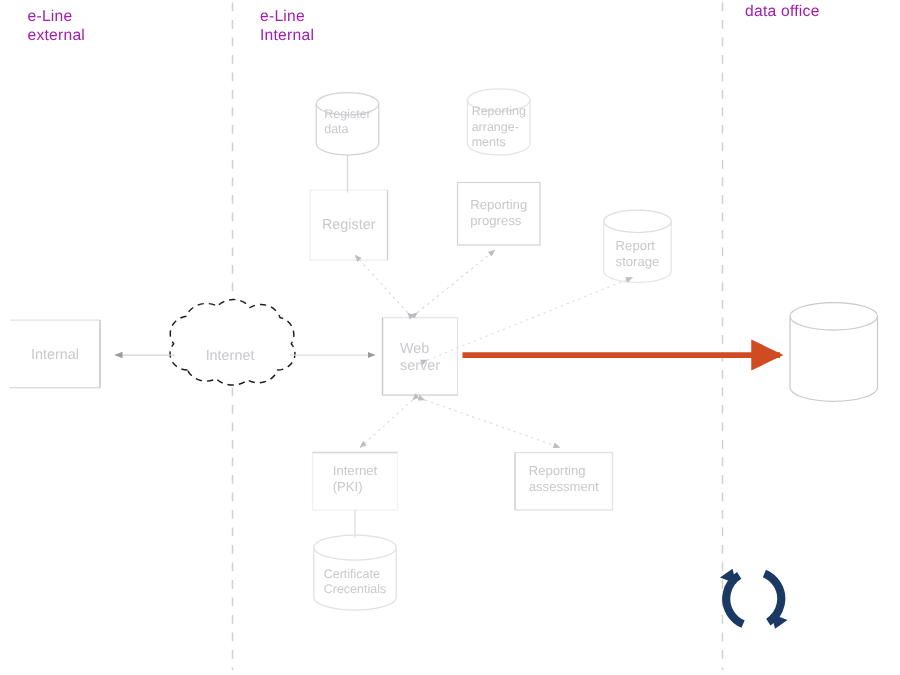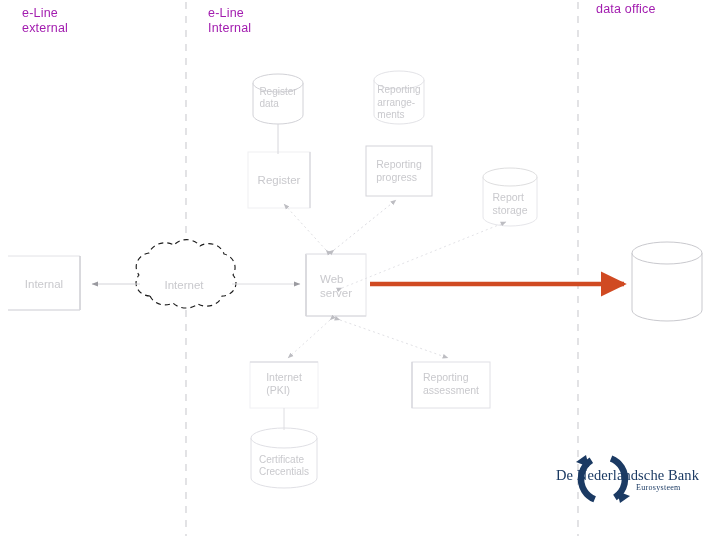--- a/index.html
+++ b/index.html
@@ -257,18 +257,14 @@
   <div class="node-label mid" style="left:250px; top:365px; width:68px; height:38px;">Internet
 (PKI)</div>
 
   <div class="node-label small" style="left:250px; top:449px; width:68px; height:34px;">Certificate
 Crecentials</div>
 
   <div class="node-label mid" style="left:412px; top:366px; width:78px; height:36px;">Reporting
 assessment</div>
 
 
-  <div id="logo-wrap">
-    <div id="logo-text">De Nederlandsche Bank</div>
-    <div id="logo-sub">Eurosysteem</div>
-  </div>
 
 </div>
 
 </body></html>

